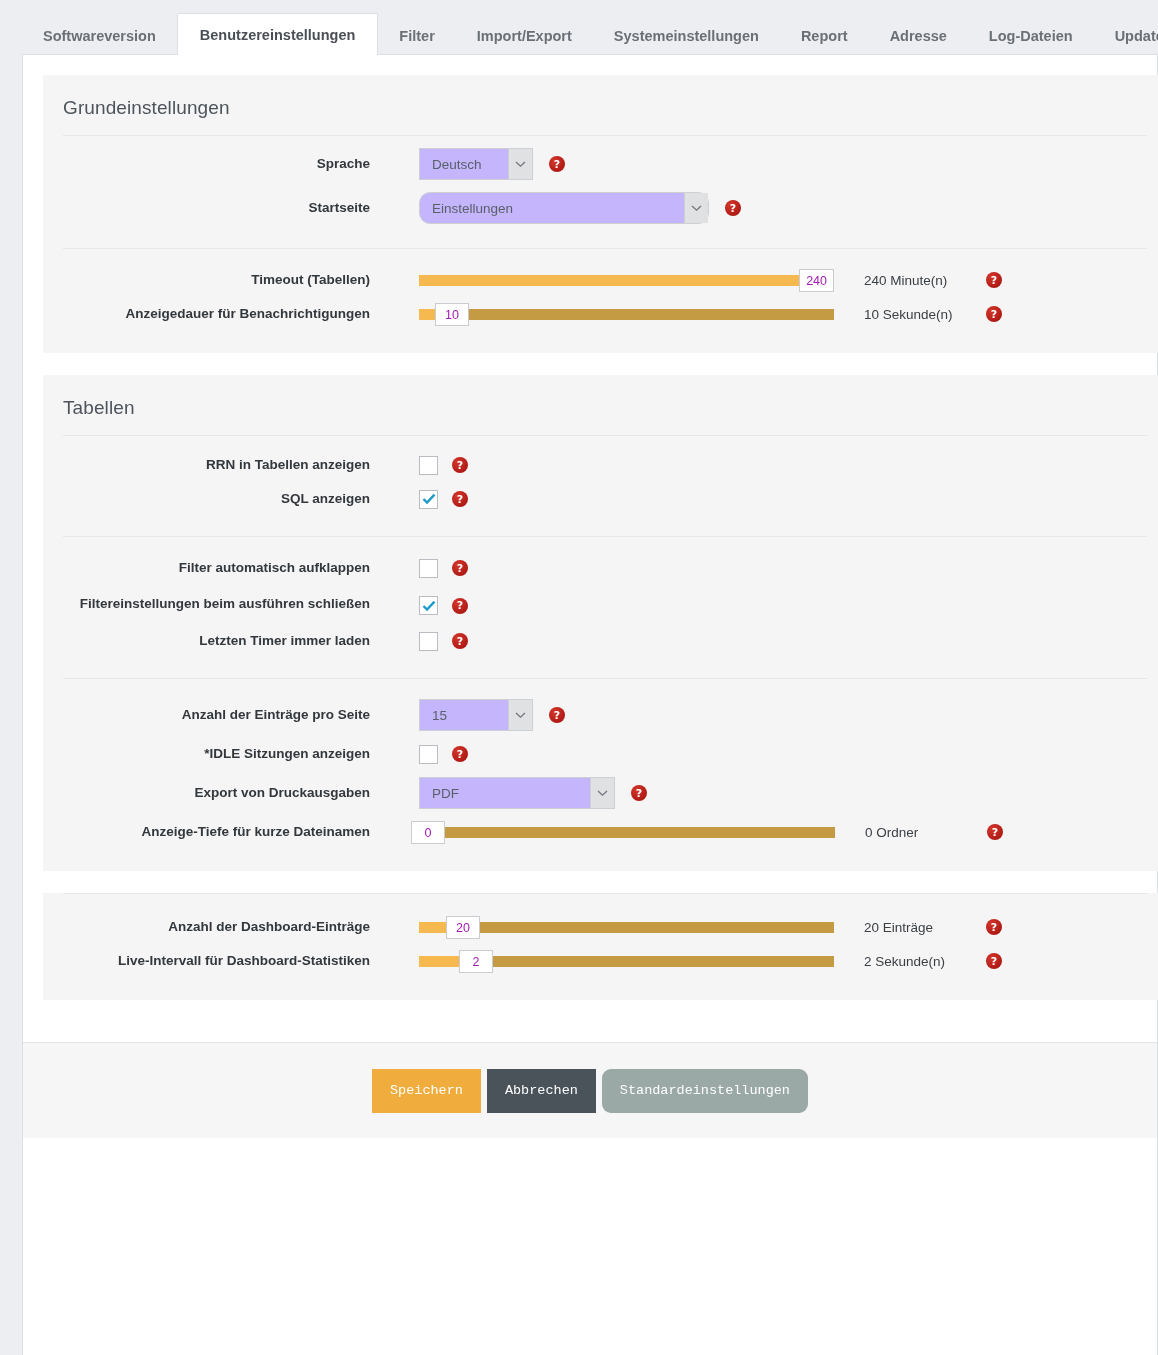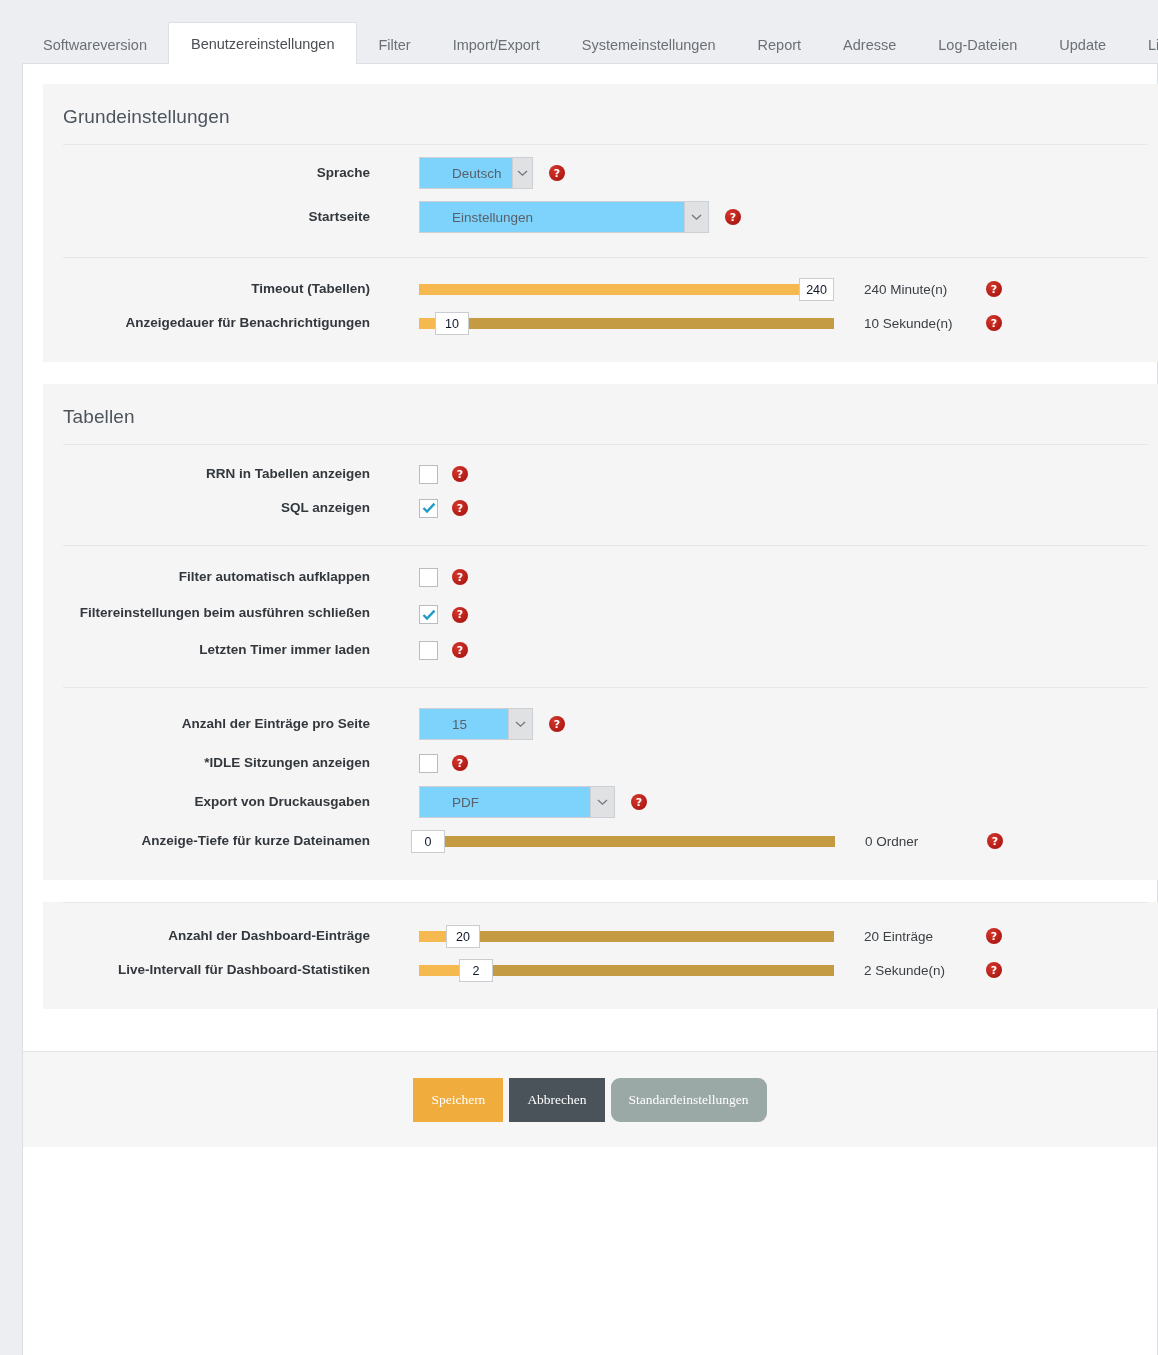--- a/index.html
+++ b/index.html
@@ -8,26 +8,27 @@
     width: 1158px;
     background: #eceef1;
     font-family: "Liberation Sans", sans-serif;
     -webkit-font-smoothing: antialiased;
   }
   body { height: 1355px; overflow: hidden; }
 
   
   .tabbar {
     position: relative;
-    height: 63px;
+    height: 54px;
     background: #eceef1;
     padding-left: 22px;
     display: flex;
     align-items: flex-end;
     z-index: 3;
+    font-weight: bold;
   }
   .tab {
     font-size: 14.5px;
     color: #6b7076;
     padding: 13px 20px 12px 20px;
     line-height: 1;
     white-space: nowrap;
     border: 1px solid transparent;
     border-bottom: none;
     position: relative;
@@ -93,42 +94,41 @@
     color: #33383d;
     padding-right: 17px;
     line-height: 1.35;
   }
   .ctl { display: flex; align-items: center; }
 
   
   .sel {
     display: inline-flex;
     align-items: stretch;
-    background: #7dd3fc;
+    background: #c4b5fd;
     border: 1px solid #ccd0d4;
     height: 32px;
-    padding-left: 20px;
   }
   .sel .val {
     display: flex; align-items: center;
     padding: 0 10px 0 12px;
     font-size: 13.5px;
     color: #5a6069;
     flex: 1;
     white-space: nowrap;
   }
   .sel .arrow {
     width: 24px;
     background: #dfe1e3;
     border-left: 1px solid #ccd0d4;
     display: flex; align-items: center; justify-content: center;
   }
   .sel .arrow svg { display: block; }
   .sel-lang { width: 114px; }
-  .sel-start { width: 290px; }
+  .sel-start { width: 290px; border-radius: 11px; }
   .sel-entries { width: 114px; text-align: center; }
   .sel-export { width: 196px; }
 
   
   .help {
     width: 16px; height: 16px;
     border-radius: 50%;
     background: #b21e18;
     background: radial-gradient(circle at 34% 30%, #d3362c 0%, #b01a14 72%, #8e140f 100%);
     color: #ffffff;
@@ -162,21 +162,21 @@
     height: 11px;
     background: #f6b94f;
   }
   .slider .handle {
     position: absolute;
     top: -2px;
     height: 23px;
     min-width: 34px;
     background: #ffffff;
     border: 1px solid #c9ccd0;
-    color: #0f172a;
+    color: #a21caf;
     font-size: 12.5px;
     display: flex; align-items: center; justify-content: center;
     padding: 0 6px;
     z-index: 2;
   }
   .sval {
     font-size: 13.5px;
     color: #3b4045;
     margin-left: 30px;
     white-space: nowrap;
@@ -208,21 +208,21 @@
   }
   .btns { display: flex; }
   .btn {
     height: 44px;
     padding: 0 18px;
     display: flex; align-items: center; justify-content: center;
     font-size: 13.5px;
     color: #ffffff;
     border: none;
     cursor: pointer;
-    font-family: Liberation Serif, serif;
+    font-family: Liberation Mono, monospace;
     margin-right: 6px;
   }
   .btn-save { background: #f0ad3e; }
   .btn-cancel { background: #4a535a; }
   .btn-default { background: #9aa8a6; margin-right: 0; border-radius: 9px; }
 </style>
 </head>
 <body>
 
 <div class="tabbar">

